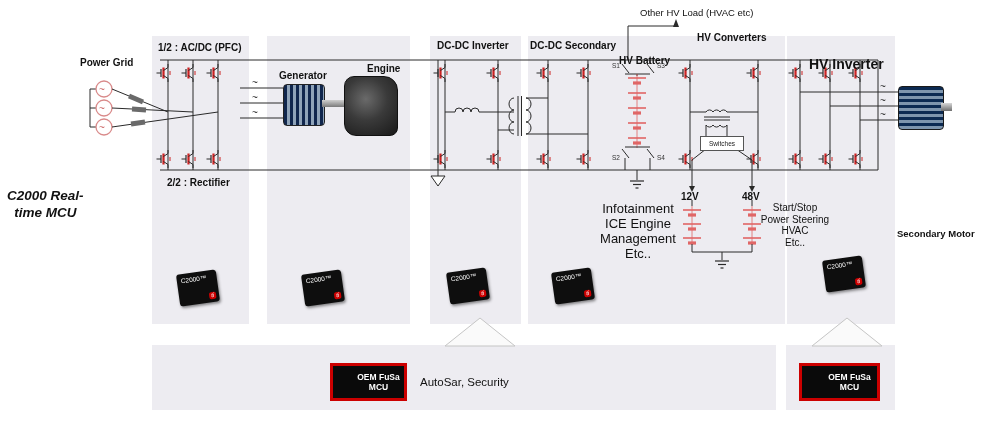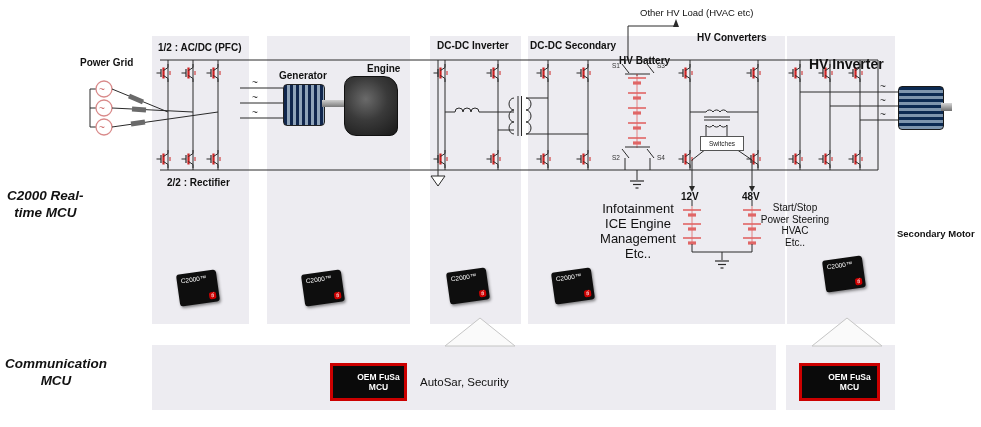--- a/index.html
+++ b/index.html
@@ -264,22 +264,20 @@
   <div class="lbl pre ctr" style="left:582px;top:202px;width:112px;font-size:13px">Infotainment
 ICE Engine Management
 Etc..</div>
   <div class="lbl pre ctr" style="left:757px;top:202px;width:76px;font-size:10px">Start/Stop
 Power Steering
 HVAC
 Etc..</div>
   <div class="lbl" style="left:897px;top:229px;font-size:9.5px;font-weight:600">Secondary Motor</div>
   <div class="lbl b i pre" style="left:7px;top:187px;font-size:13.5px;line-height:17px">C2000 Real-
 time MCU</div>
-  <div class="lbl b i pre" style="left:5px;top:355px;font-size:13.5px;line-height:17px">Communication
-MCU</div>
   <div class="lbl" style="left:420px;top:376px;font-size:11.5px">AutoSar, Security</div>
 
   <div class="chip" style="left:178px;top:272px">
     <span>C2000™</span>
     <span class="ti-logo">ti</span>
   </div>
   <div class="chip" style="left:303px;top:272px">
     <span>C2000™</span>
     <span class="ti-logo">ti</span>
   </div>

